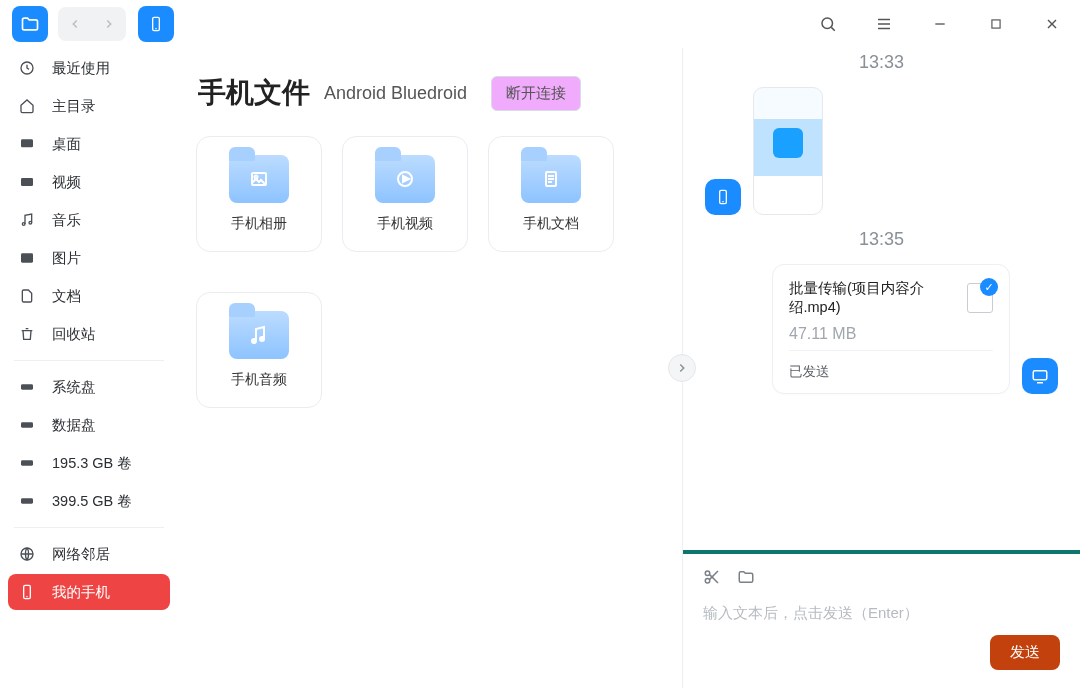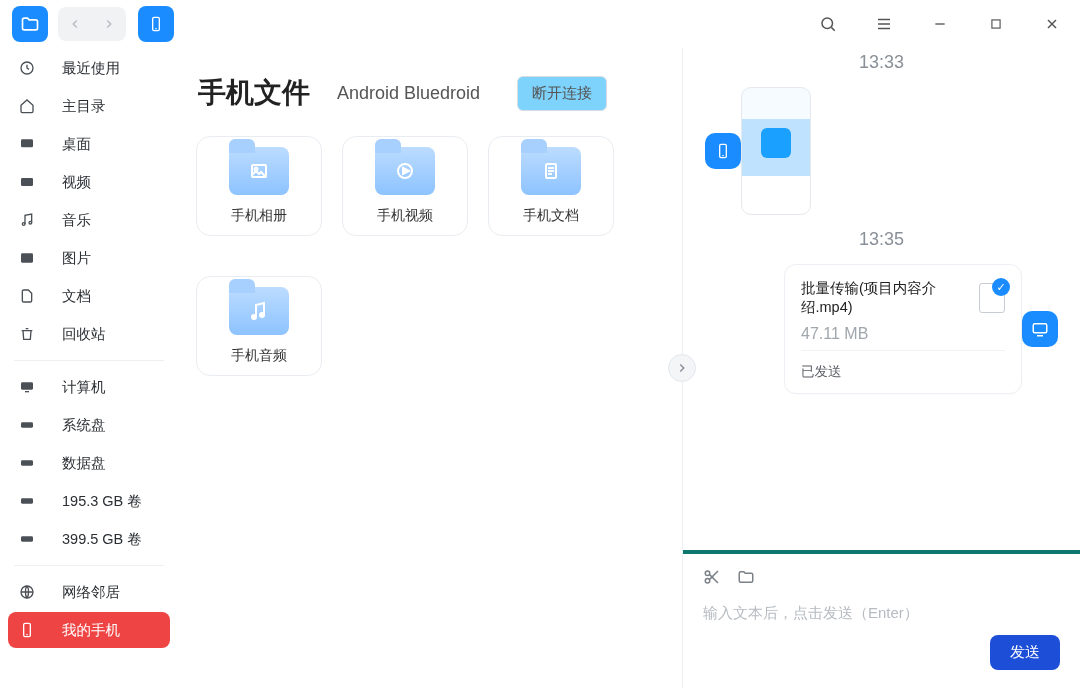--- a/index.html
+++ b/index.html
@@ -14,64 +14,64 @@
 .navgrp .nav { width: 34px; display: flex; align-items: center; justify-content: center; color: #b9bec4; }
 .devchip { width: 36px; height: 36px; border-radius: 8px; background: #1a8cff; color: #fff; display: flex; align-items: center; justify-content: center; }
 .tb-right { margin-left: auto; display: flex; gap: 24px; align-items: center; }
 .tb-right .tb-btn svg { stroke: #555; }
 
 
 .body { flex: 1; display: flex; min-height: 0; }
 
 
 .sidebar { width: 178px; padding: 2px 8px 8px 8px; overflow-y: auto; display: flex; flex-direction: column; gap: 2px; }
-.sb-item { display: flex; align-items: center; gap: 26px; height: 36px; padding: 0 10px; border-radius: 8px; font-size: 14.5px; color: #2b2f33; cursor: default; }
+.sb-item { display: flex; align-items: center; gap: 16px; height: 36px; padding: 0 10px; border-radius: 8px; font-size: 14.5px; color: #2b2f33; cursor: default; }
 .sb-item.active { background: #ef4444; color: #fff; }
 .sb-item .ico { width: 18px; height: 18px; display: inline-flex; align-items: center; justify-content: center; color: #4b5057; }
 .sb-item.active .ico { color: #fff; }
 .sb-sep { height: 1px; background: #edeff2; margin: 6px 6px; }
 .sb-item .chev { margin-left: auto; font-size: 10px; color: #7a8087; }
 
 
 .main { flex: 1; min-width: 0; padding: 10px 18px 0 18px; position: relative; }
-.mheader { display: flex; align-items: center; gap: 27px; margin: 16px 0 24px 2px; }
+.mheader { display: flex; align-items: center; gap: 14px; margin: 16px 0 24px 2px; }
 .mtitle { font-size: 28px; font-weight: 700; color: #222; }
 .msub { font-size: 18px; color: #555; }
-.mdisc { margin-left: 10px; font-size: 15px; color: #555; padding: 7px 14px; border: 1px solid #d8dde3; border-radius: 6px; background: #7dd3fc; }
+.mdisc { margin-left: 10px; font-size: 15px; color: #555; padding: 7px 14px; border: 1px solid #d8dde3; border-radius: 6px; background: #f0abfc; }
 .grid { display: flex; flex-wrap: wrap; gap: 20px; }
-.tile { width: 126px; height: 100px; border: 1px solid #e9edf1; border-radius: 14px; display: flex; flex-direction: column; align-items: center; justify-content: center; gap: 12px; }
+.tile { width: 126px; height: 116px; border: 1px solid #e9edf1; border-radius: 14px; display: flex; flex-direction: column; align-items: center; justify-content: center; gap: 12px; }
 .tile .ticon { width: 60px; height: 48px; border-radius: 8px; background: linear-gradient(180deg,#bcdcff,#8dc3ff); position: relative; display:flex; align-items:center; justify-content:center; color:#fff; }
 .tile .ticon::before { content:""; position:absolute; top:-8px; left:0; width:26px; height:14px; border-radius:6px 6px 0 0; background:#a8d0ff; }
 .tile .tlabel { font-size: 14px; color: #333; }
 .expand-handle { position: absolute; right: -14px; top: 50%; transform: translateY(-50%); width: 28px; height: 28px; border-radius: 50%; background: #f3f5f7; border:1px solid #e3e7ec; display:flex; align-items:center; justify-content:center; color:#8a9098; }
 
 
 .panel { width: 398px; border-left: 1px solid #edf0f3; display: flex; flex-direction: column; }
 .phead { height: 56px; display: flex; align-items: center; padding: 0 20px; }
 .phead .ptitle { font-size: 18px; font-weight: 600; color: #222; }
 .phead .dots { margin-left: auto; color: #9aa0a6; letter-spacing: 2px; font-size: 18px; }
 .plog { flex: 1; overflow-y: auto; padding: 4px 22px 10px 22px; display:flex; flex-direction:column; gap: 14px; }
 .ts { text-align: center; color: #8a9098; font-size: 18px; }
-.bubble-row { display: flex; align-items: center; }
+.bubble-row { display: flex; align-items: flex-end; gap: 12px; }
 .bubble-row.right { justify-content: flex-end; }
 .avatar { width: 36px; height: 36px; border-radius: 10px; background: #1a8cff; color: #fff; display:flex; align-items:center; justify-content:center; flex-shrink:0; }
 .thumb { width: 70px; height: 128px; border-radius: 10px; border: 1px solid #e5e8ec; background: linear-gradient(180deg,#f6fbff 25%, #bfe2ff 25% 70%, #fff 70%); position:relative; }
 .thumb::after { content:""; position:absolute; left:50%; top:44%; transform:translate(-50%,-50%); width:30px; height:30px; background:#1aa0ff; border-radius:6px; }
 .card { width: 238px; background:#fff; border:1px solid #eceff3; border-radius:12px; padding:14px 16px 12px 16px; box-shadow: 0 1px 3px rgba(0,0,0,0.02); position:relative; }
 .card .ftop { display:flex; align-items:center; gap:10px; }
 .card .fname { font-size: 14.5px; color:#222; }
 .card .cfileico { width:26px; height:30px; border:1.5px solid #c8cdd3; border-radius:3px; position:relative; flex-shrink:0; }
 .card .cfileico .chk { position:absolute; right:-6px; top:-6px; width:18px; height:18px; border-radius:50%; background:#1a8cff; color:#fff; font-size:11px; display:flex; align-items:center; justify-content:center; }
 .card .fsize { font-size: 16px; color:#a0a6ad; margin-top:8px; }
 .card .fstatus { font-size: 13.5px; color:#5a5f65; margin-top: 7px; border-top:1px solid #f0f2f5; padding-top:12px; }
 .compose { border-top: 4px solid #0f766e; padding: 14px 20px 18px 20px; display:flex; flex-direction:column; gap:14px; }
 .ctools { display:flex; gap:16px; color:#7b8188; }
 .cinput { border:none; outline:none; font-size:15px; color:#333; background:transparent; }
 .cinput::placeholder { color:#b6bbc1; }
-.csend { align-self:flex-end; background:#1d4ed8; color:#fff; font-size:15px; border:none; border-radius:8px; padding:8px 20px; }
+.csend { align-self:flex-end; background:#c2410c; color:#fff; font-size:15px; border:none; border-radius:8px; padding:8px 20px; }
 </style>
 </head>
 <body>
 
 <div class="app">
 
   <div class="titlebar">
     <div class="tb-app">
       <svg width="20" height="20" viewBox="0 0 24 24" fill="none" stroke="currentColor" stroke-width="2">
           <path d="M3 7a2 2 0 0 1 2-2h4l2 2h8a2 2 0 0 1 2 2v8a2 2 0 0 1-2 2H5a2 2 0 0 1-2-2z"></path>
@@ -194,29 +194,20 @@
           <span class="ico">
             <svg width="16" height="16" viewBox="0 0 24 24" fill="none" stroke="currentColor" stroke-width="2">
               <path d="M6 7h12l-1 13H7zM4 7h16M10 4h4"></path>
             </svg>
           </span>
           <span>回收站</span>
         </div>
 
       <div class="sb-sep"></div>
 
-      <div class="sb-item">
-          <span class="ico">
-            <svg width="16" height="16" viewBox="0 0 24 24" fill="currentColor">
-              <rect x="3" y="5" width="18" height="11" rx="2"></rect>
-              <rect x="9" y="18" width="6" height="2"></rect>
-            </svg>
-          </span>
-          <span>计算机</span>
-        </div>
       <div class="sb-item">
           <span class="ico">
             <svg width="16" height="16" viewBox="0 0 24 24" fill="currentColor">
               <rect x="3" y="8" width="18" height="8" rx="2"></rect>
             </svg>
           </span>
           <span>系统盘</span>
         </div>
       <div class="sb-item">
           <span class="ico">

